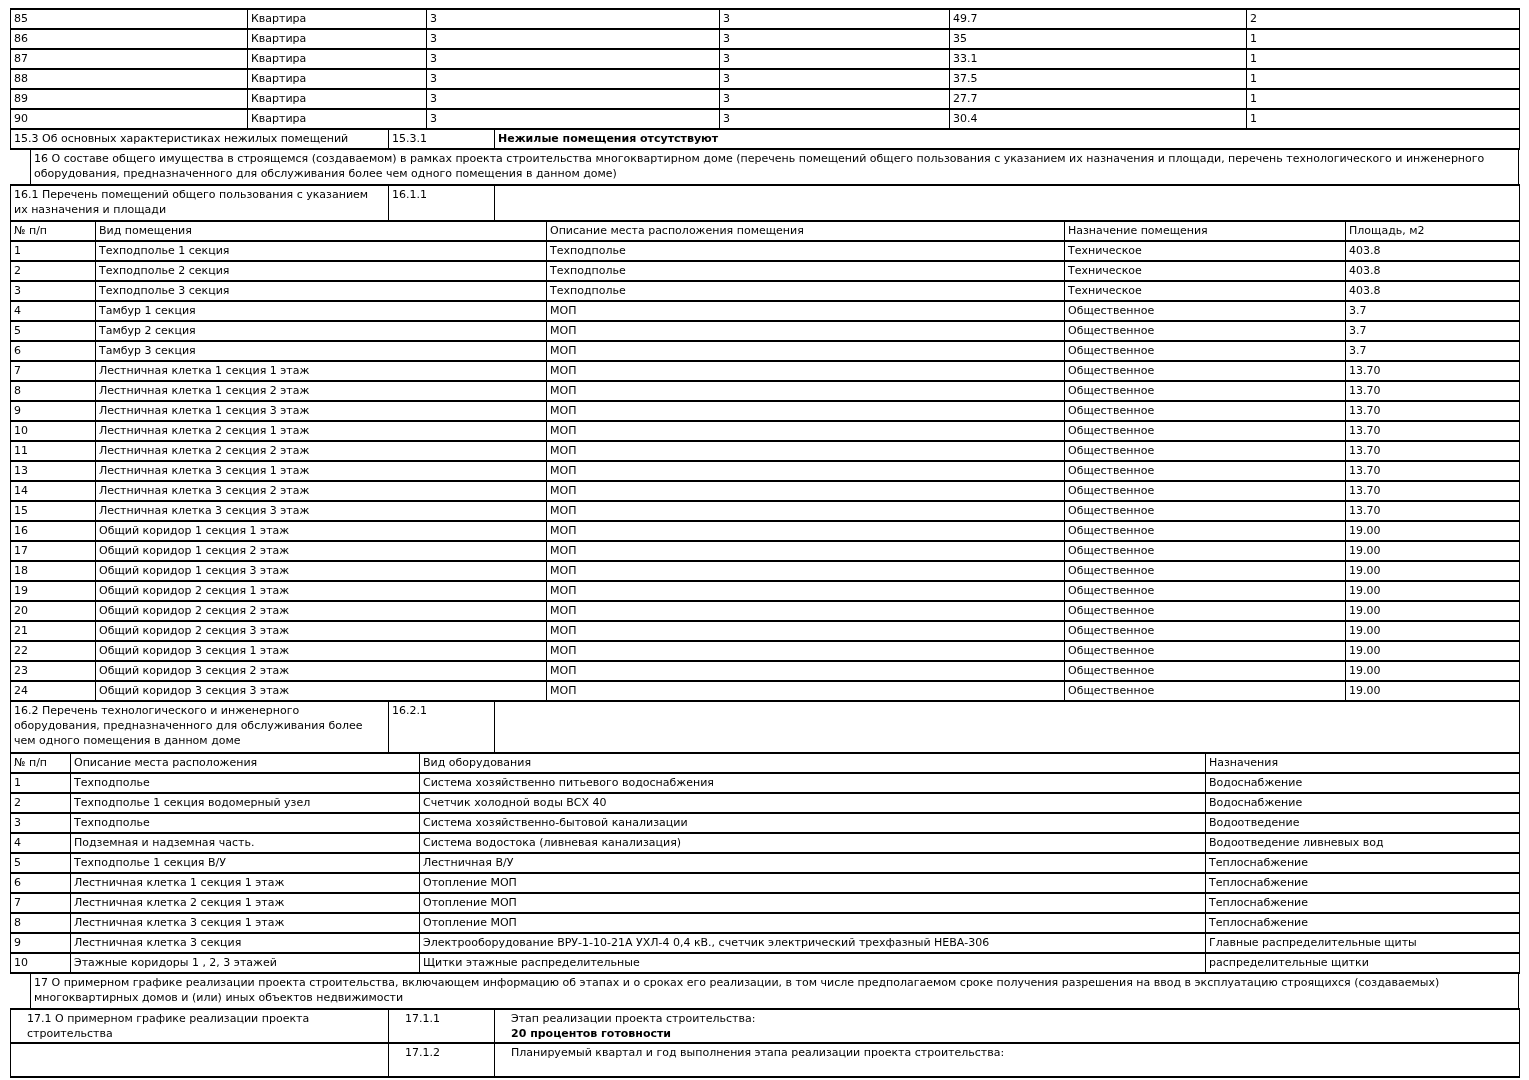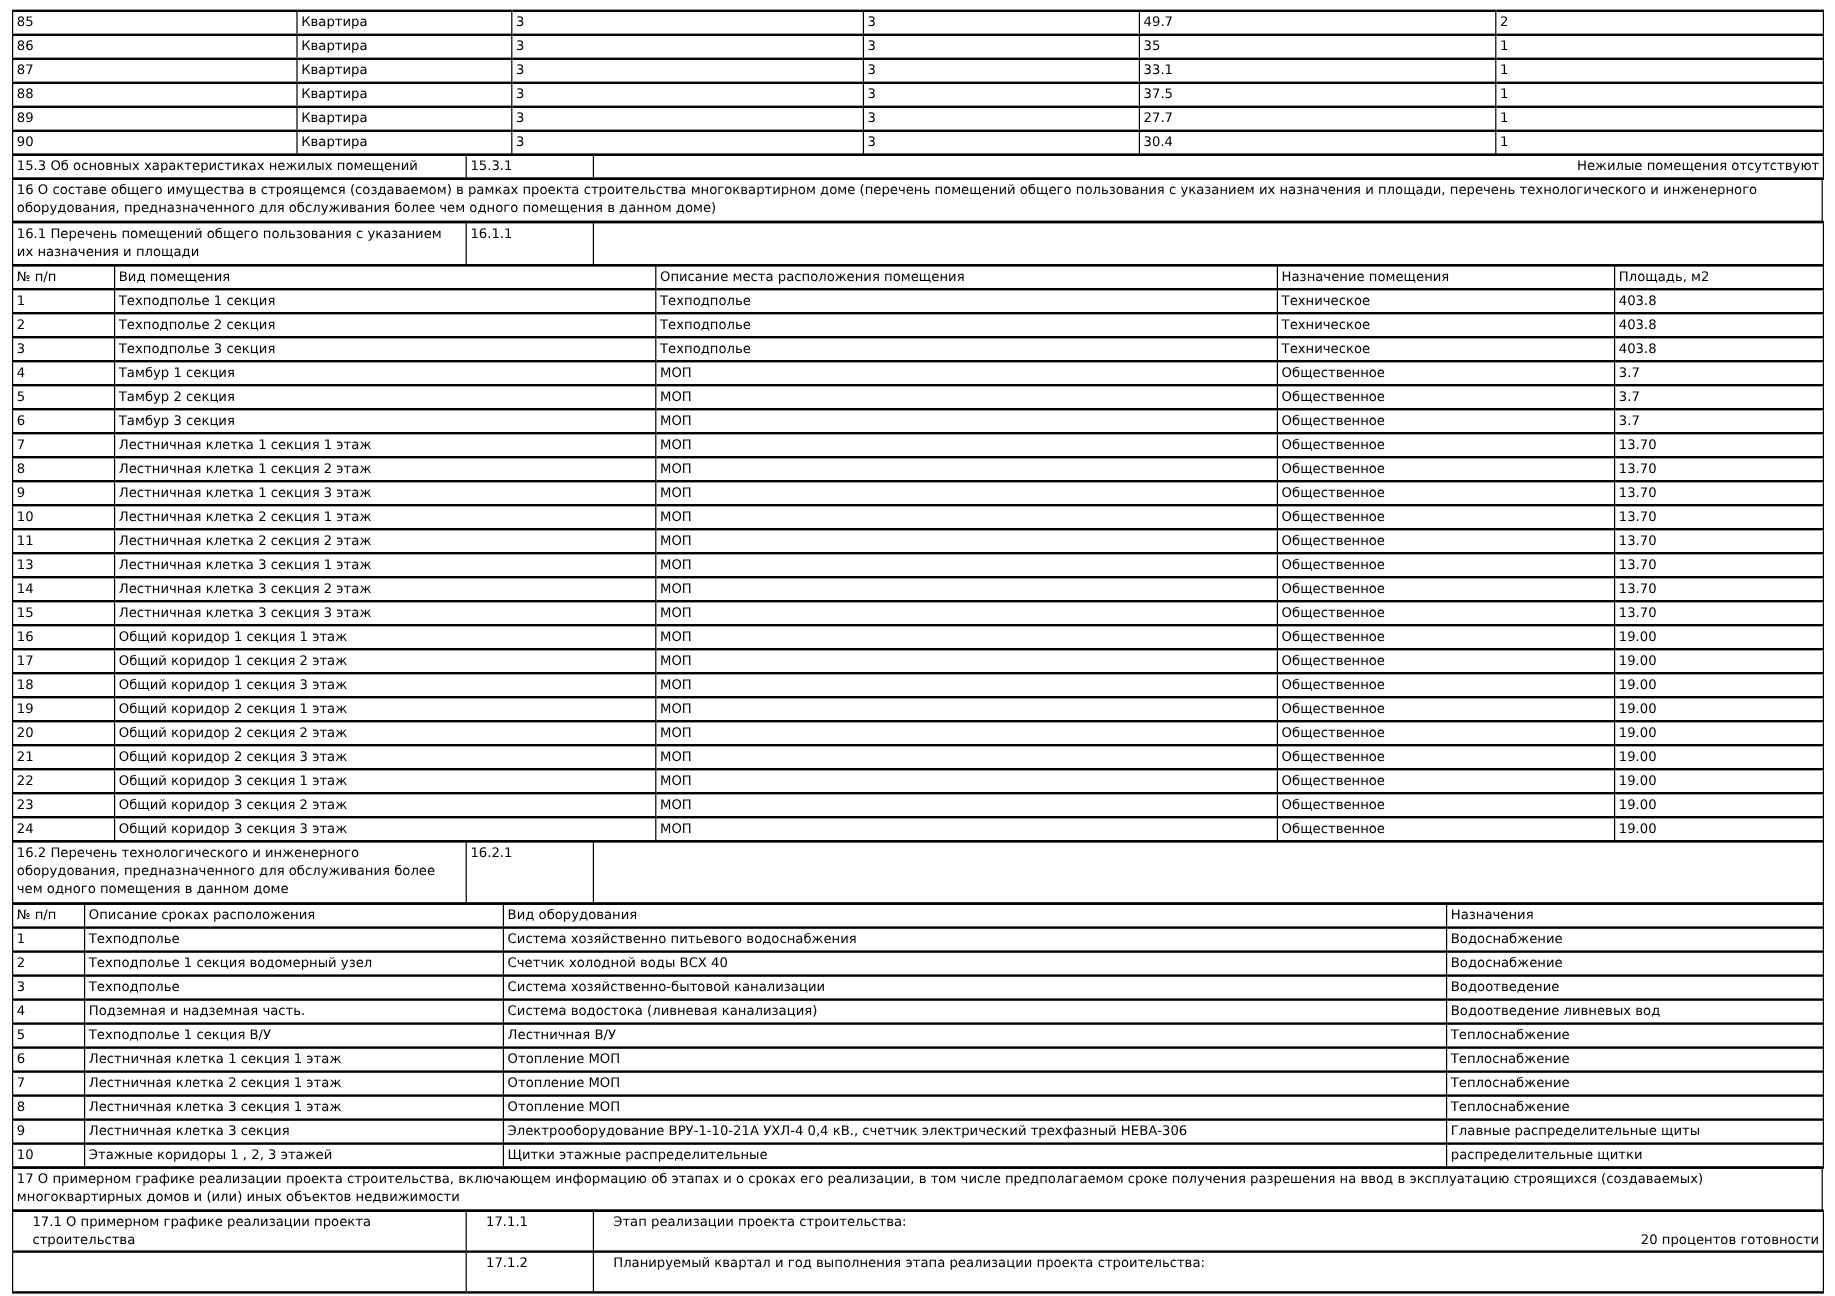--- a/index.html
+++ b/index.html
@@ -13,24 +13,24 @@
   table:first-child{margin-top:0;}
   td{
     border:1px solid #000;border-top-width:2px;border-bottom-width:2px;
     padding:1px 3px 1px 3px;vertical-align:top;line-height:15px;
     overflow:hidden;white-space:normal;word-wrap:break-word;
   }
   .h16 td{height:16px;}
   .h30 td{height:30px;padding-left:16px;}
   .h32 td{height:32px;}
   .h48 td{height:48px;}
-  .bold{font-weight:normal;text-align:right;}
+  .bold{font-weight:bold;}
   .secbox{
     border:1px solid #000;border-top-width:2px;border-bottom-width:2px;
-    padding:1px 3px;line-height:15px;height:32px;margin-top:-2px;
+    padding:1px 3px;line-height:15px;height:32px;margin-top:-2px;margin-left:20px;
   }
 </style>
 </head>
 <body>
 
 <div class="sheet">
 
   <table class="h16">
     <colgroup>
       <col style="width:237px">
@@ -324,21 +324,21 @@
   <table class="h16">
     <colgroup>
       <col style="width:60px">
         <col style="width:349px">
         <col style="width:786px">
         <col style="width:314px">
     </colgroup>
     <tbody>
       <tr>
         <td>№ п/п</td>
-        <td>Описание сроках расположения</td>
+        <td>Описание места расположения</td>
         <td>Вид оборудования</td>
         <td>Назначения</td>
       </tr>
     </tbody>
     <tbody>
         <tr>
           <td>1</td>
           <td>Техподполье</td>
           <td>Система хозяйственно питьевого водоснабжения</td>
           <td>Водоснабжение</td>

